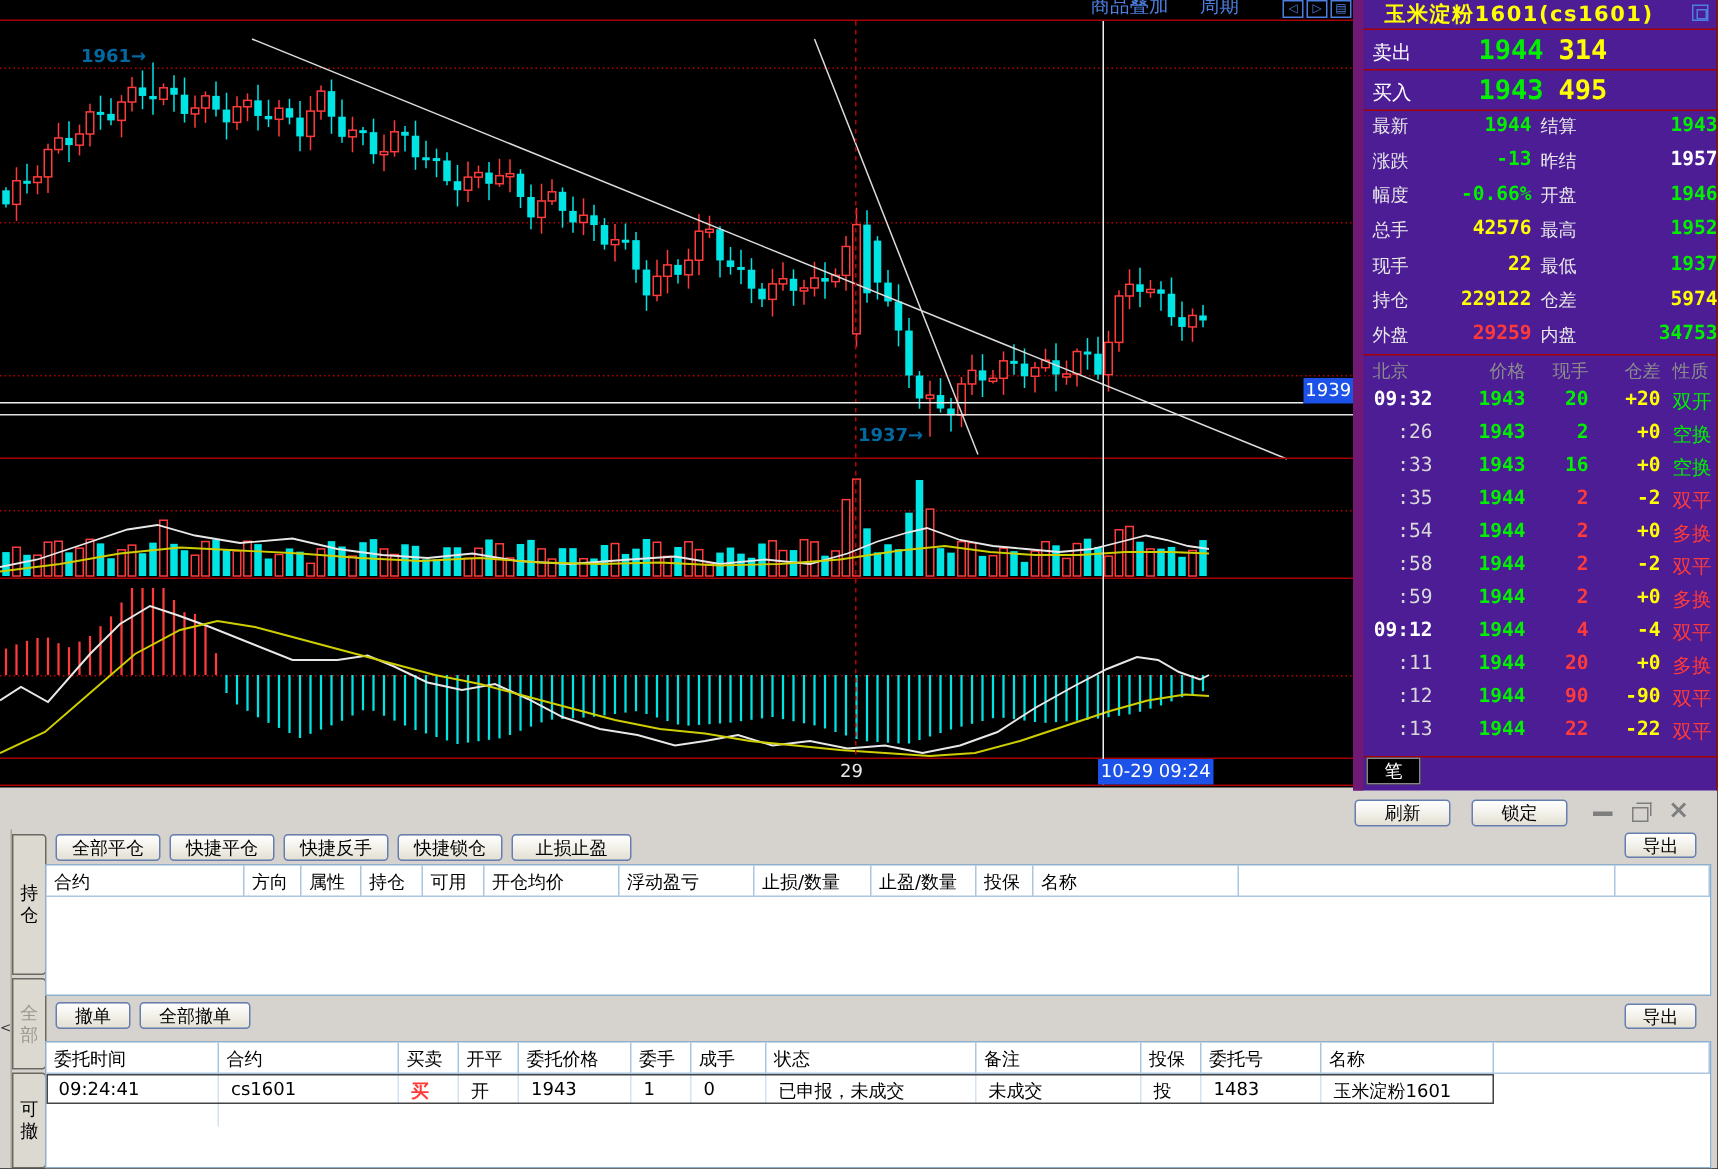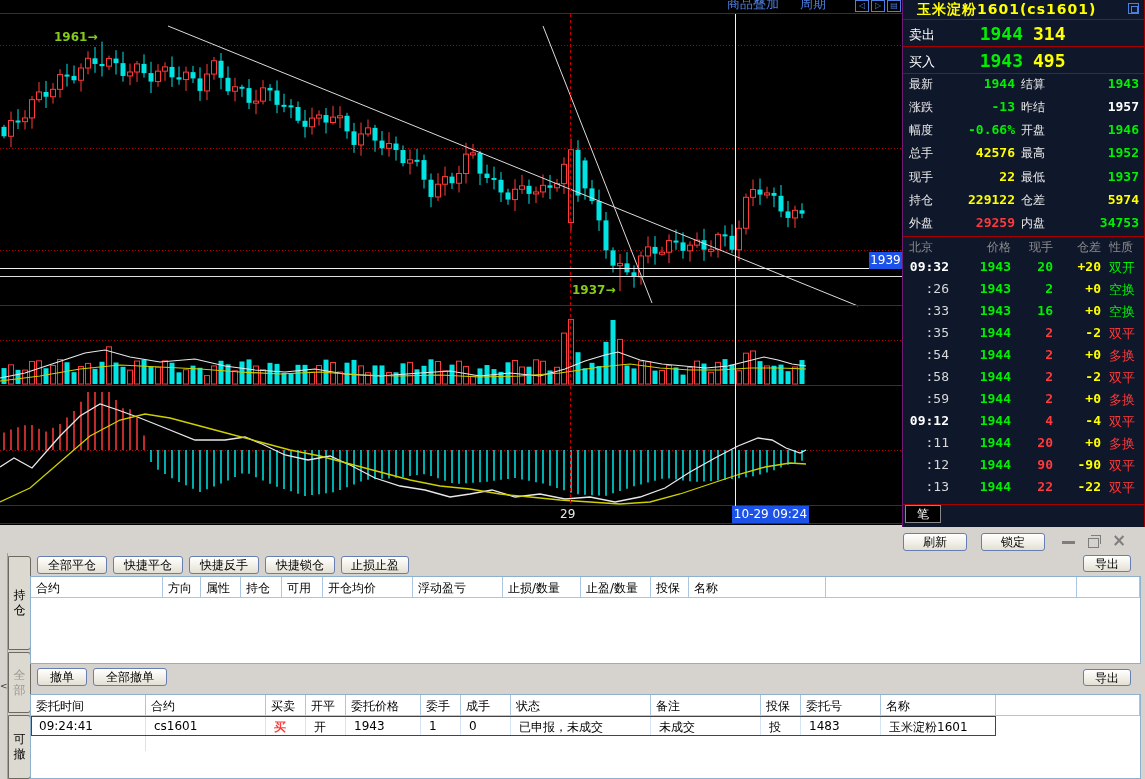--- a/index.html
+++ b/index.html
@@ -7,28 +7,28 @@
   .screen{position:relative;width:1145px;height:779px;overflow:hidden;background:#000;
           font-family:"DejaVu Sans","Liberation Sans",sans-serif;}
   .mono{font-family:"DejaVu Sans Mono","Liberation Mono",monospace;}
 
   
   #chart-svg{position:absolute;left:0;top:0;}
   .chart-top{position:absolute;left:0;top:0;width:902px;height:13px;overflow:hidden;z-index:3;}
   .top-link{position:absolute;top:-5px;color:#4d7fe0;font-size:13px;}
   .top-icon{position:absolute;top:0px;width:14px;height:12px;border:1px solid #4d7fe0;
             color:#4d7fe0;font-size:8px;line-height:10px;text-align:center;}
-  .chart-label{position:absolute;color:#84cc16;font-size:12px;font-weight:bold;z-index:3;white-space:nowrap;}
+  .chart-label{position:absolute;color:#0369a1;font-size:12px;font-weight:bold;z-index:3;white-space:nowrap;}
   .blue-tag{position:absolute;background:#1c52e8;color:#fff;font-size:12px;line-height:17px;
             text-align:center;z-index:4;white-space:nowrap;}
   .axis-label{position:absolute;color:#e8e8e8;font-size:12px;z-index:3;}
 
   
-  .quote-panel{position:absolute;left:902px;top:0;width:243px;height:527px;background:#0f172a;
-               border-left:1px solid #701a75;border-right:1px solid #a80000;z-index:2;color:#fff;}
+  .quote-panel{position:absolute;left:902px;top:0;width:243px;height:527px;background:#4c1d95;
+               border-left:7px solid #701a75;border-right:1px solid #a80000;z-index:2;color:#fff;}
   .q-title-row{position:relative;height:20px;border-bottom:1px solid #a80000;}
   .q-title{position:absolute;left:14px;top:1px;color:#ffff00;font-weight:bold;font-size:14px;letter-spacing:1px;}
   .q-title-icon{position:absolute;right:5px;top:3px;width:11px;height:11px;border:1px solid #4d7fe0;}
   .q-title-icon:before{content:"";position:absolute;left:2px;top:2px;width:5px;height:5px;border:1px solid #4d7fe0;}
   .bidask{position:relative;height:27px;border-bottom:1px solid #a80000;}
   .ba-label{position:absolute;left:6px;top:6px;font-size:13px;color:#fff;}
   .ba-price{position:absolute;left:44px;top:3px;width:76px;text-align:right;color:#00f000;
             font-size:18px;font-weight:bold;}
   .ba-size{position:absolute;left:130px;top:3px;width:46px;text-align:left;color:#ffff00;
            font-size:18px;font-weight:bold;}
@@ -764,21 +764,21 @@
           <span>可</span>
           <span>撤</span>
         </div>
       </div>
 
     <div id="pos-toolbar">
         <button class="xpbtn" style="left: 37px; top: 31px; width: 70px;">全部平仓</button>
         <button class="xpbtn" style="left: 113px; top: 31px; width: 70px;">快捷平仓</button>
         <button class="xpbtn" style="left: 189px; top: 31px; width: 70px;">快捷反手</button>
         <button class="xpbtn" style="left: 265px; top: 31px; width: 70px;">快捷锁仓</button>
-        <button class="xpbtn" style="left: 341px; top: 31px; width: 68px;">止损止盈</button>
+        <button class="xpbtn" style="left: 341px; top: 31px; width: 80px;">止损止盈</button>
       </div>
     <button class="xpbtn" style="left:1083px;top:30px;width:48px;height:17px">导出</button>
 
     <div class="table-box" style="left:30px;top:51px;width:1111px;height:88px" id="pos-table">
         <div class="trow">
           <div class="tcell" style="width: 132px; height: 21px;">合约</div>
           <div class="tcell" style="width: 38px; height: 21px;">方向</div>
           <div class="tcell" style="width: 40px; height: 21px;">属性</div>
           <div class="tcell" style="width: 41px; height: 21px;">持仓</div>
           <div class="tcell" style="width: 41px; height: 21px;">可用</div>

